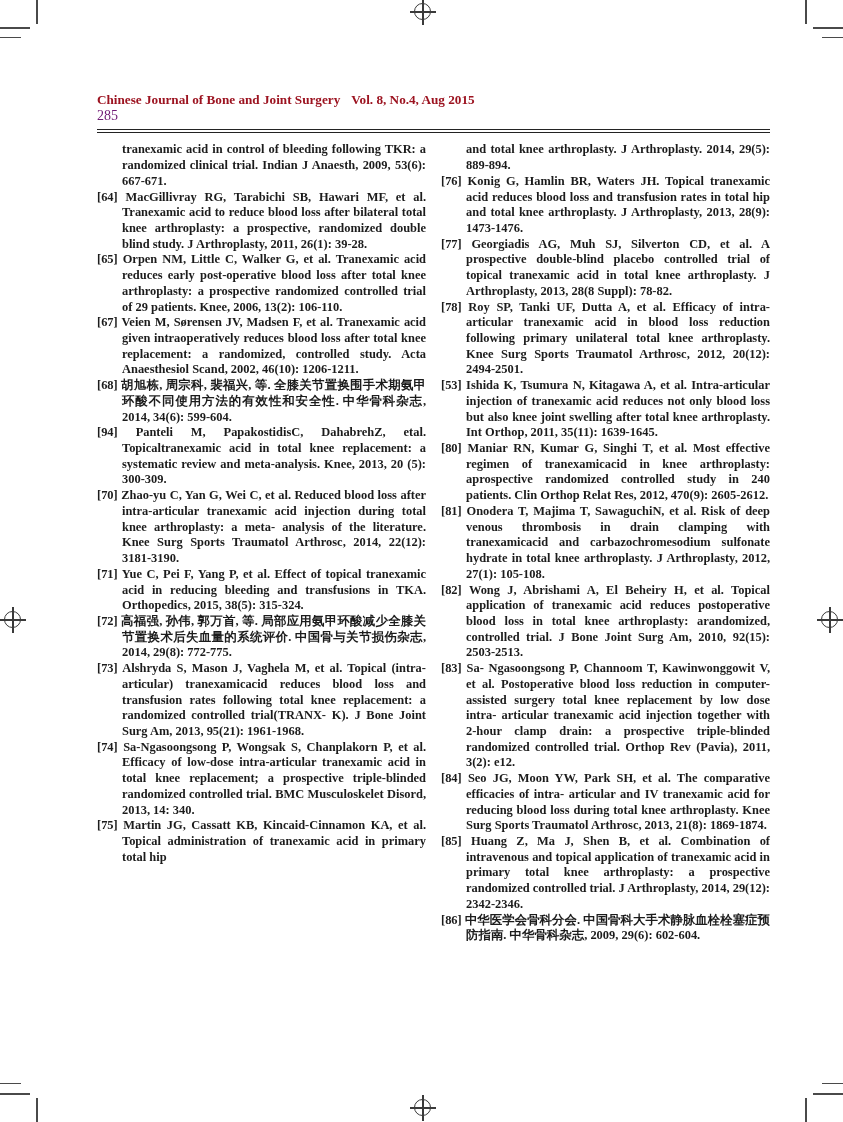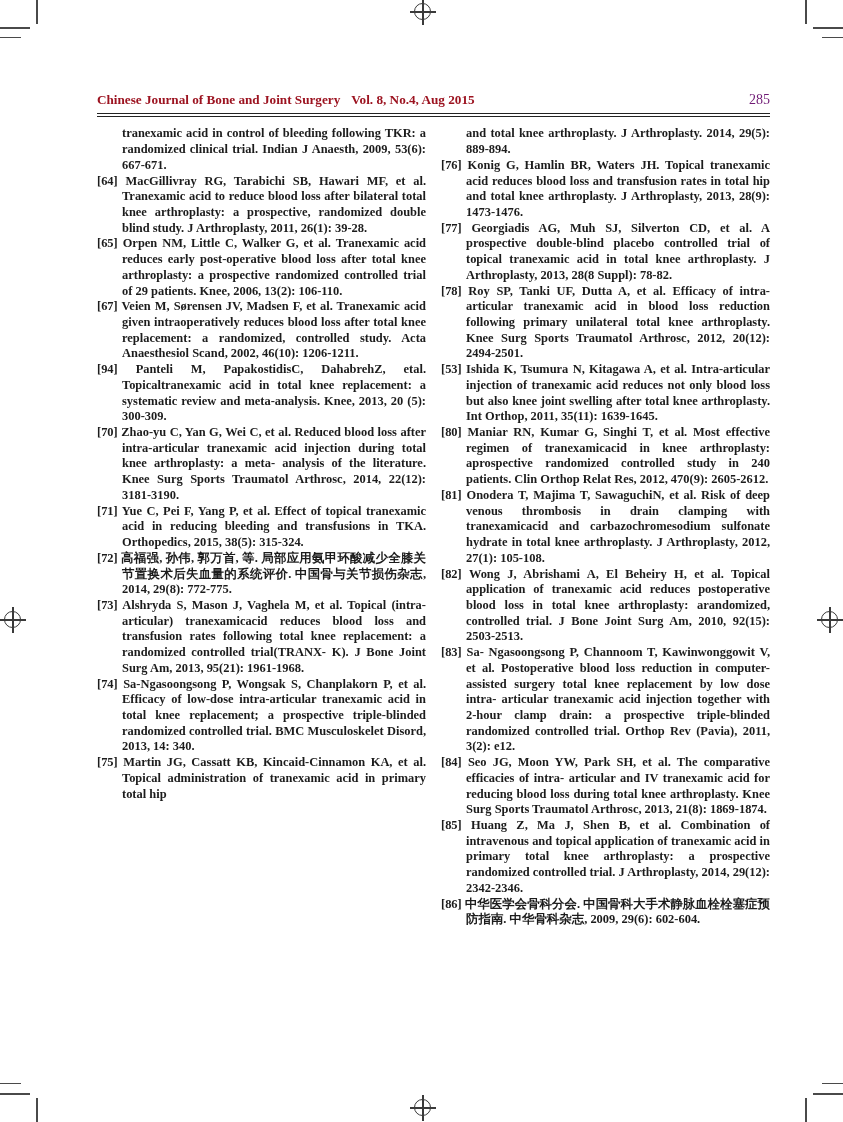--- a/index.html
+++ b/index.html
@@ -21,21 +21,21 @@
     position: absolute; left: 4px; top: 4px; width: 17px; height: 17px;
     border: 1.4px solid #3a3a3a; border-radius: 50%; box-sizing: border-box;
   }
   .reg .h { position: absolute; left: 0; top: 12.3px; width: 26px; height: 1.4px; background: #3a3a3a; }
   .reg .v { position: absolute; left: 12.3px; top: 0; width: 1.4px; height: 26px; background: #3a3a3a; }
 
   
   .content { position: absolute; left: 97px; top: 92px; width: 673px; }
   .header {
     display: flex; justify-content: space-between; align-items: baseline;
-    font-size: 13.2px; font-weight: bold;
+    font-size: 13.2px; font-weight: bold; flex-direction: column;
   }
   .journal-line { color: #9c1320; }
   .journal-line .issue { margin-left: 11px; }
   .page-number { color: #701a75; font-weight: normal; font-size: 14px; }
   .header-rule {
     margin-top: 5px; height: 2.4px;
     border-top: 1.7px solid #232323;
     border-bottom: 1.1px solid #232323;
   }
   .cols { display: flex; gap: 15px; margin-top: 9px; font-weight: bold; }
@@ -101,20 +101,21 @@
 
     <div class="header-rule"></div>
 
     <div class="cols">
 
       <div class="col">
         <p class="ref cont"><span>tranexamic acid in control of bleeding following TKR: a randomized clinical trial. Indian J Anaesth, 2009, 53(6): 667-671.</span></p>
         <p class="ref"><span class="ref-num">[64]</span> <span>MacGillivray RG, Tarabichi SB, Hawari MF, et al. Tranexamic acid to reduce blood loss after bilateral total knee arthroplasty: a prospective, randomized double blind study. J Arthroplasty, 2011, 26(1): 39-28.</span></p>
         <p class="ref"><span class="ref-num">[65]</span> <span>Orpen NM, Little C, Walker G, et al. Tranexamic acid reduces early post-operative blood loss after total knee arthroplasty: a prospective randomized controlled trial of 29 patients. Knee, 2006, 13(2): 106-110.</span></p>
         <p class="ref"><span class="ref-num">[67]</span> <span>Veien M, Sørensen JV, Madsen F, et al. Tranexamic acid given intraoperatively reduces blood loss after total knee replacement: a randomized, controlled study. Acta Anaesthesiol Scand, 2002, 46(10): 1206-1211.</span></p>
+        <p class="ref"><span class="ref-num">[68]</span> <span>胡旭栋, 周宗科, 裴福兴, 等. 全膝关节置换围手术期氨甲环酸不同使用方法的有效性和安全性. 中华骨科杂志, 2014, 34(6): 599-604.</span></p>
         <p class="ref"><span class="ref-num">[94]</span> <span>Panteli M, PapakostidisC, DahabrehZ, etal. Topicaltranexamic acid in total knee replacement: a systematic review and meta-analysis. Knee, 2013, 20 (5): 300-309.</span></p>
         <p class="ref"><span class="ref-num">[70]</span> <span>Zhao-yu C, Yan G, Wei C, et al. Reduced blood loss after intra-articular tranexamic acid injection during total knee arthroplasty: a meta- analysis of the literature. Knee Surg Sports Traumatol Arthrosc, 2014, 22(12): 3181-3190.</span></p>
         <p class="ref"><span class="ref-num">[71]</span> <span>Yue C, Pei F, Yang P, et al. Effect of topical tranexamic acid in reducing bleeding and transfusions in TKA. Orthopedics, 2015, 38(5): 315-324.</span></p>
         <p class="ref"><span class="ref-num">[72]</span> <span>高福强, 孙伟, 郭万首, 等. 局部应用氨甲环酸减少全膝关节置换术后失血量的系统评价. 中国骨与关节损伤杂志, 2014, 29(8): 772-775.</span></p>
         <p class="ref"><span class="ref-num">[73]</span> <span>Alshryda S, Mason J, Vaghela M, et al. Topical (intra-articular) tranexamicacid reduces blood loss and transfusion rates following total knee replacement: a randomized controlled trial(TRANX- K). J Bone Joint Surg Am, 2013, 95(21): 1961-1968.</span></p>
         <p class="ref"><span class="ref-num">[74]</span> <span>Sa-Ngasoongsong P, Wongsak S, Chanplakorn P, et al. Efficacy of low-dose intra-articular tranexamic acid in total knee replacement; a prospective triple-blinded randomized controlled trial. BMC Musculoskelet Disord, 2013, 14: 340.</span></p>
         <p class="ref"><span class="ref-num">[75]</span> <span>Martin JG, Cassatt KB, Kincaid-Cinnamon KA, et al. Topical administration of tranexamic acid in primary total hip</span></p>
       </div>
 
       <div class="col">

